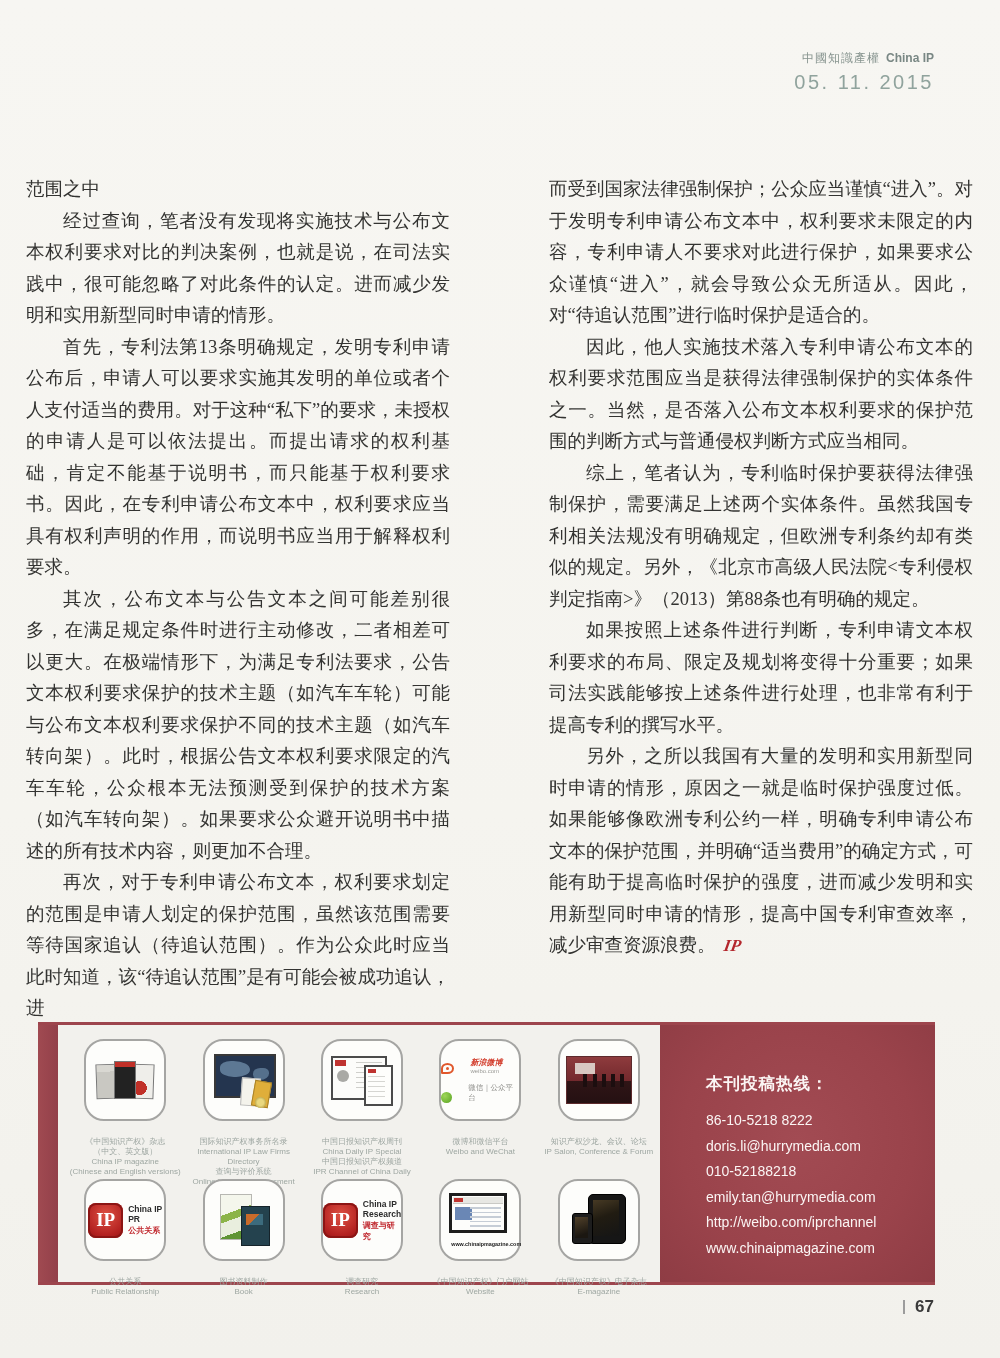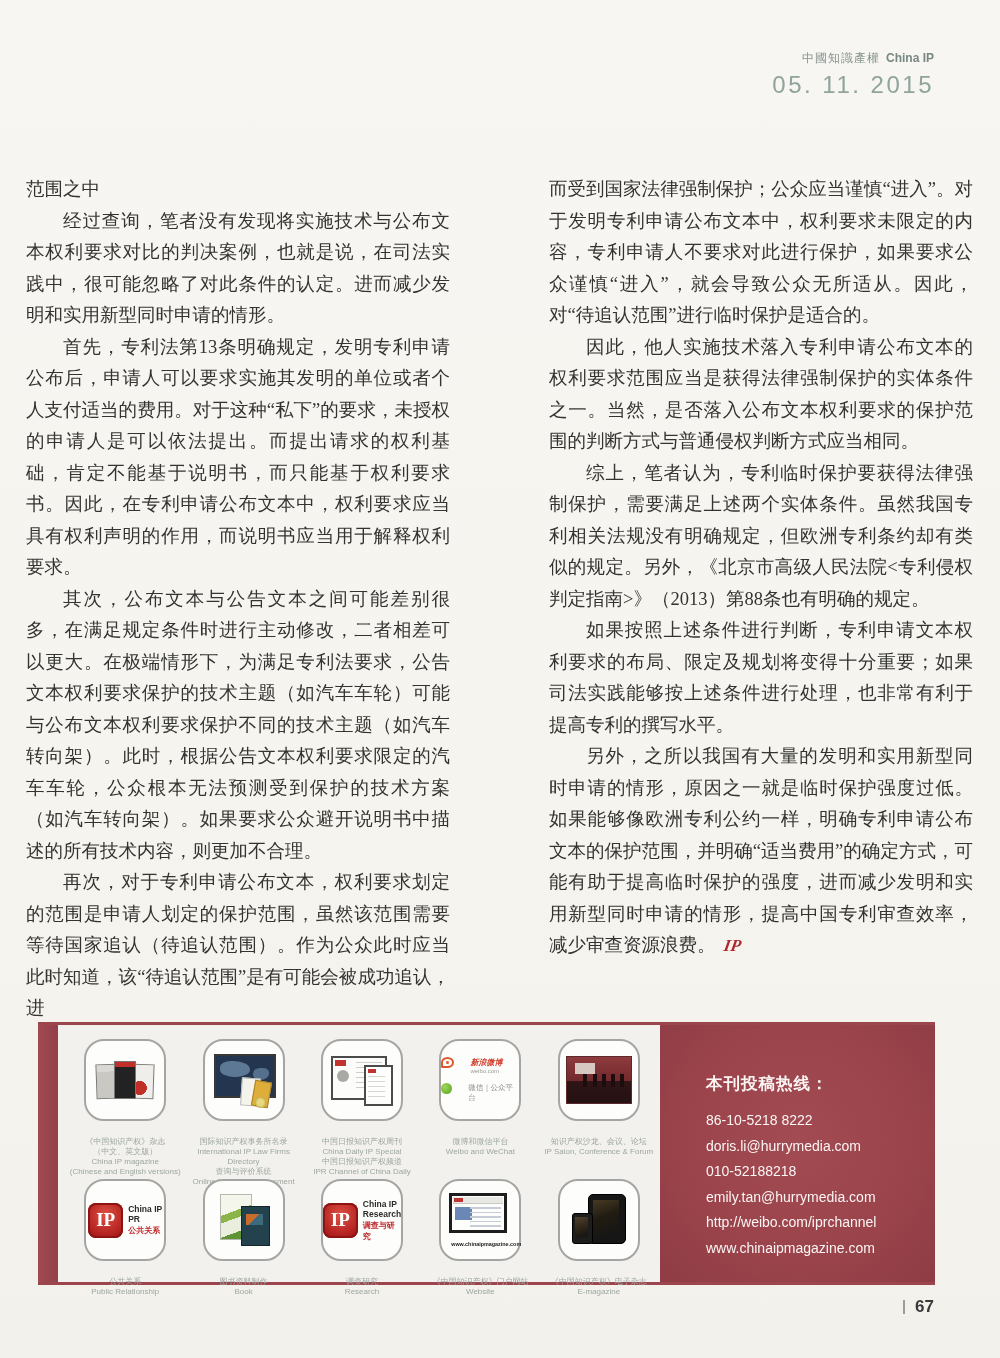--- a/index.html
+++ b/index.html
@@ -2,21 +2,21 @@
 <html><head>
 <meta charset="utf-8">
 <style>
   html,body{margin:0;padding:0;background:#ffffff;}
   .page{position:relative;width:1000px;height:1358px;background:linear-gradient(180deg,#f7f6f2 0%,#f5f4ef 60%,#f2f1ec 100%);overflow:hidden;font-family:"Liberation Serif","DejaVu Serif",serif;}
 
   
   .masthead{position:absolute;top:50px;right:66px;text-align:right;font-family:"Liberation Sans","DejaVu Sans",sans-serif;}
   .brand{font-size:12px;color:#87948f;letter-spacing:1px;}
   .brand b{color:#798784;margin-left:6px;letter-spacing:0;}
-  .issue-date{margin-top:4px;font-size:24px;color:#90a39d;letter-spacing:2.5px;}
+  .issue-date{margin-top:4px;font-size:20px;color:#90a39d;letter-spacing:2.5px;}
 
   
   .col{position:absolute;top:174px;width:424px;}
   .col-left{left:26px;}
   .col-right{left:549px;}
   .col p{margin:0;font-size:18.5px;line-height:31.5px;color:#333331;text-align:justify;text-indent:2em;}
   .col p.noindent{text-indent:0;}
   .endmark{display:inline-block;margin-left:8px;font:italic bold 17px "Liberation Serif",serif;color:#b3262c;transform:skewX(-10deg);text-indent:0;}
 
   
@@ -54,21 +54,21 @@
   .news{position:relative;width:62px;height:52px;}
   .sheet1{position:absolute;left:0;top:2px;width:52px;height:40px;background:#fcfcfa;border:2px solid #4b4b4b;}
   .sheet1 .redbar{position:absolute;left:2px;top:2px;width:11px;height:6px;background:#bf3330;}
   .sheet1 .circ{position:absolute;left:4px;top:12px;width:12px;height:12px;border-radius:50%;background:#a9a9a5;}
   .sheet1 .ln{position:absolute;right:3px;top:4px;width:26px;height:30px;background:repeating-linear-gradient(180deg,#cfcfcb 0 1.5px,transparent 1.5px 5px);}
   .sheet2{position:absolute;right:0;bottom:0;width:25px;height:37px;background:#fefefc;border:2px solid #4b4b4b;}
   .sheet2 .redbar{position:absolute;left:2px;top:2px;width:8px;height:4px;background:#bf3330;}
   .sheet2 .ln{position:absolute;left:2px;top:9px;width:17px;height:23px;background:repeating-linear-gradient(180deg,#d6d6d2 0 1.5px,transparent 1.5px 5px);}
 
   .social{display:flex;flex-direction:column;gap:9px;align-items:flex-start;}
-  .social .row{display:flex;align-items:flex-start;gap:16px;}
+  .social .row{display:flex;align-items:flex-end;gap:16px;}
   .weibo-eye{width:13px;height:11px;border:2.5px solid #e0572c;border-radius:50% 50% 50% 10%;position:relative;box-sizing:border-box;}
   .weibo-eye:after{content:"";position:absolute;left:3px;top:2px;width:3px;height:3px;border-radius:50%;background:#e0572c;}
   .wb-txt{display:flex;flex-direction:column;}
   .wb-main{font:bold italic 8px "Liberation Sans",sans-serif;color:#d23b2a;}
   .wb-sub{font:6px "Liberation Sans",sans-serif;color:#9a9a96;}
   .wechat-dot{width:11px;height:11px;border-radius:50%;background:radial-gradient(circle at 35% 35%,#9fd65a,#57a321);position:relative;}
   .wc-txt{font:7.5px "Liberation Sans",sans-serif;color:#8a8a86;}
 
   .photo{position:relative;width:64px;height:46px;background:linear-gradient(180deg,#8e3b3d 0%,#73292d 52%,#301516 52%,#241012 100%);border:1px solid #5c2a2c;overflow:hidden;}
   .photo .screenw{position:absolute;left:8px;top:6px;width:20px;height:11px;background:#d8c8c2;}

